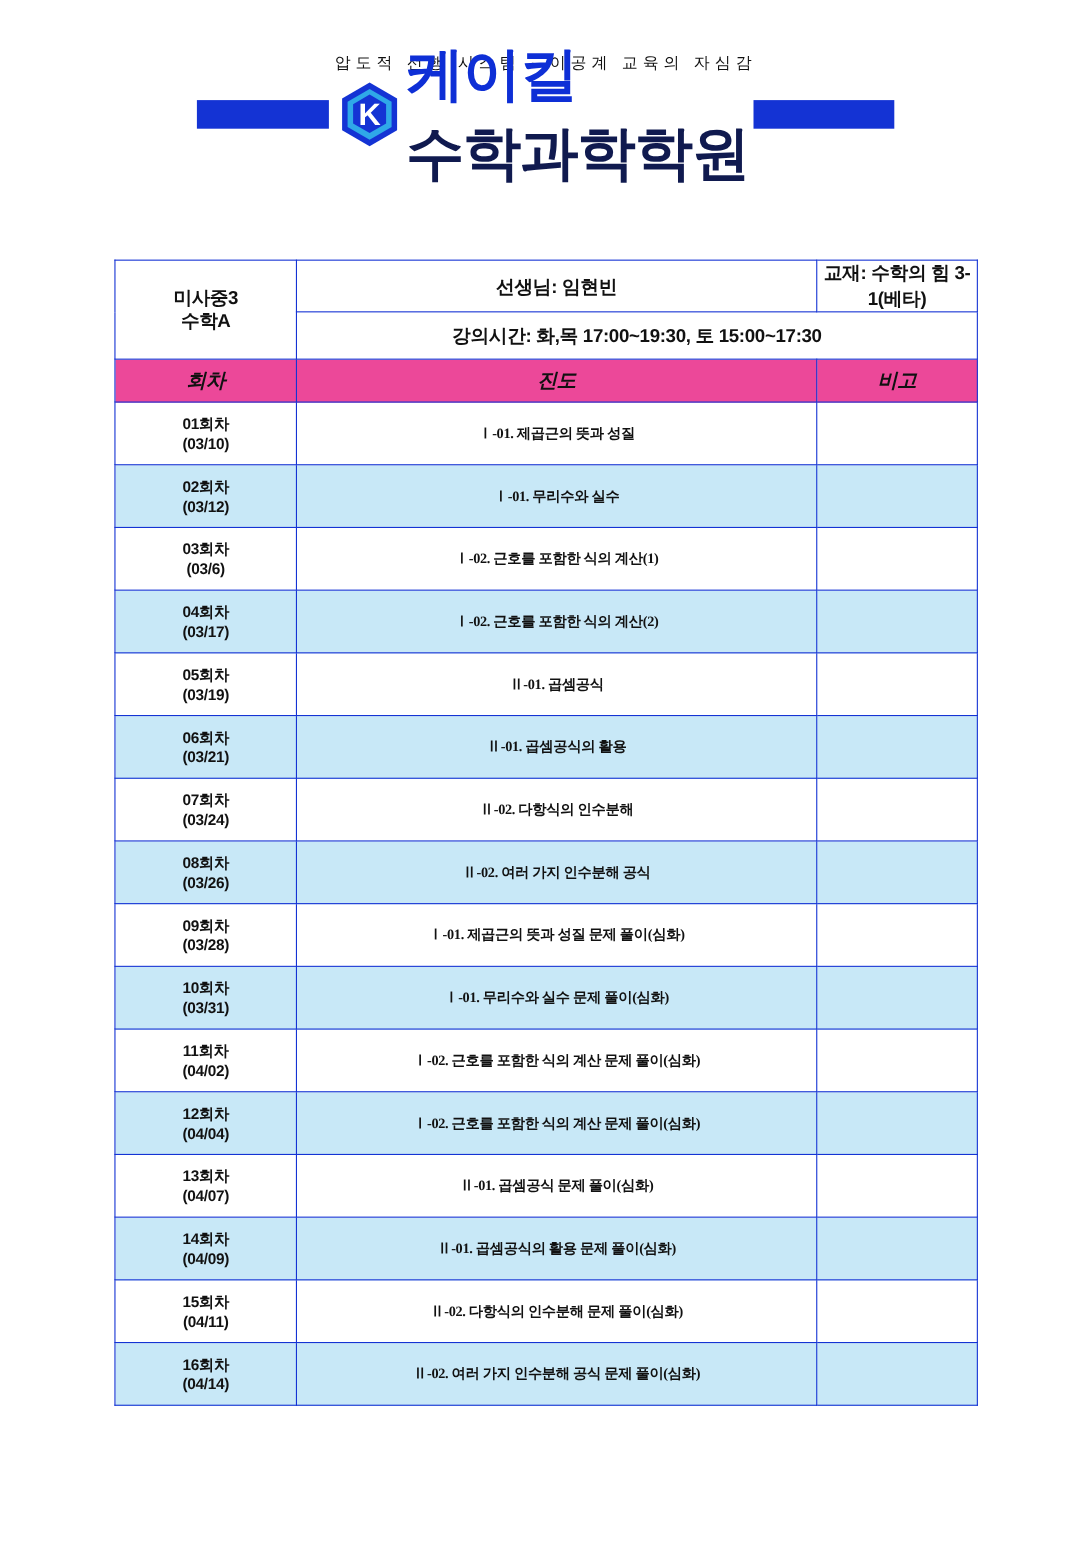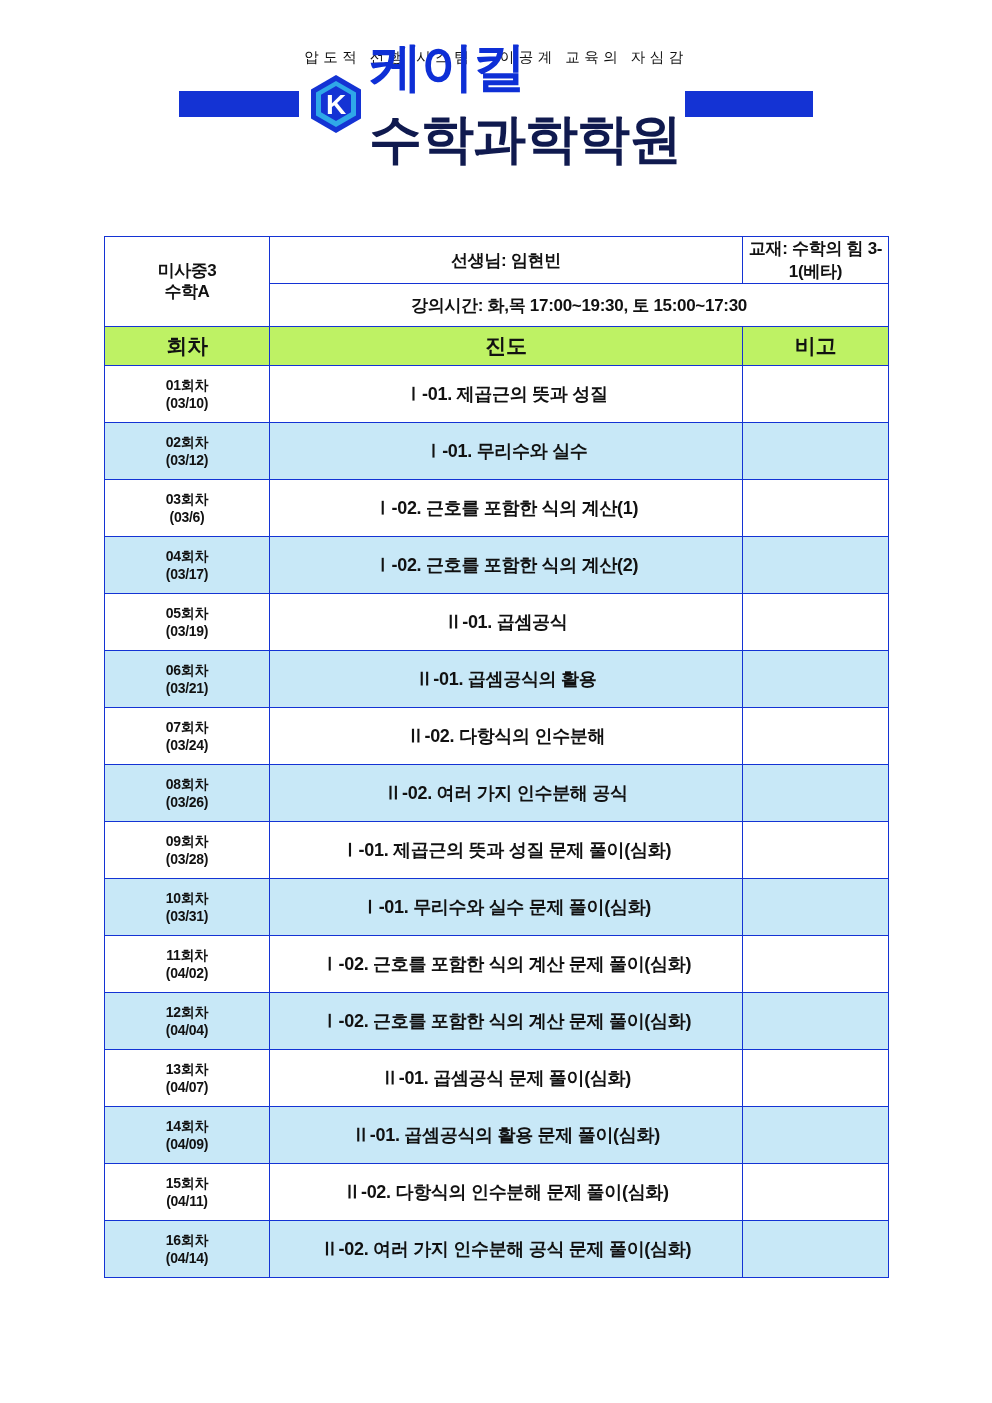--- a/index.html
+++ b/index.html
@@ -112,37 +112,39 @@
     letter-spacing: -0.3px;
   }
   td.time-cell {
     font-size: 19px;
     height: 42px;
     letter-spacing: -0.3px;
   }
 
   
   tr.head td {
-    background: #bef264;
-    font-size: 21px;
+    background: #ec4899;
+    font-size: 18px;
     height: 38px;
     letter-spacing: -0.3px;
+    font-style: italic;
   }
 
   
   tr.row td { height: 56px; }
   tr.row.alt td { background: #c8e8f7; }
   tr.row td.num {
     font-size: 14px;
     line-height: 1.32;
     letter-spacing: -0.3px;
   }
   tr.row td.prog {
-    font-size: 18px;
-    letter-spacing: -0.3px;
+    font-size: 13px;
+    letter-spacing: -0.3px;
+    font-family: Liberation Serif, serif;
   }
   .num-line { display: block; }
 </style>
 </head>
 <body>
 
 <div class="header">
   <div class="tagline">압도적 선행 시스템 · 이공계 교육의 자심감</div>
   <div class="logo-row">
     <div class="bar bar-left"></div>

